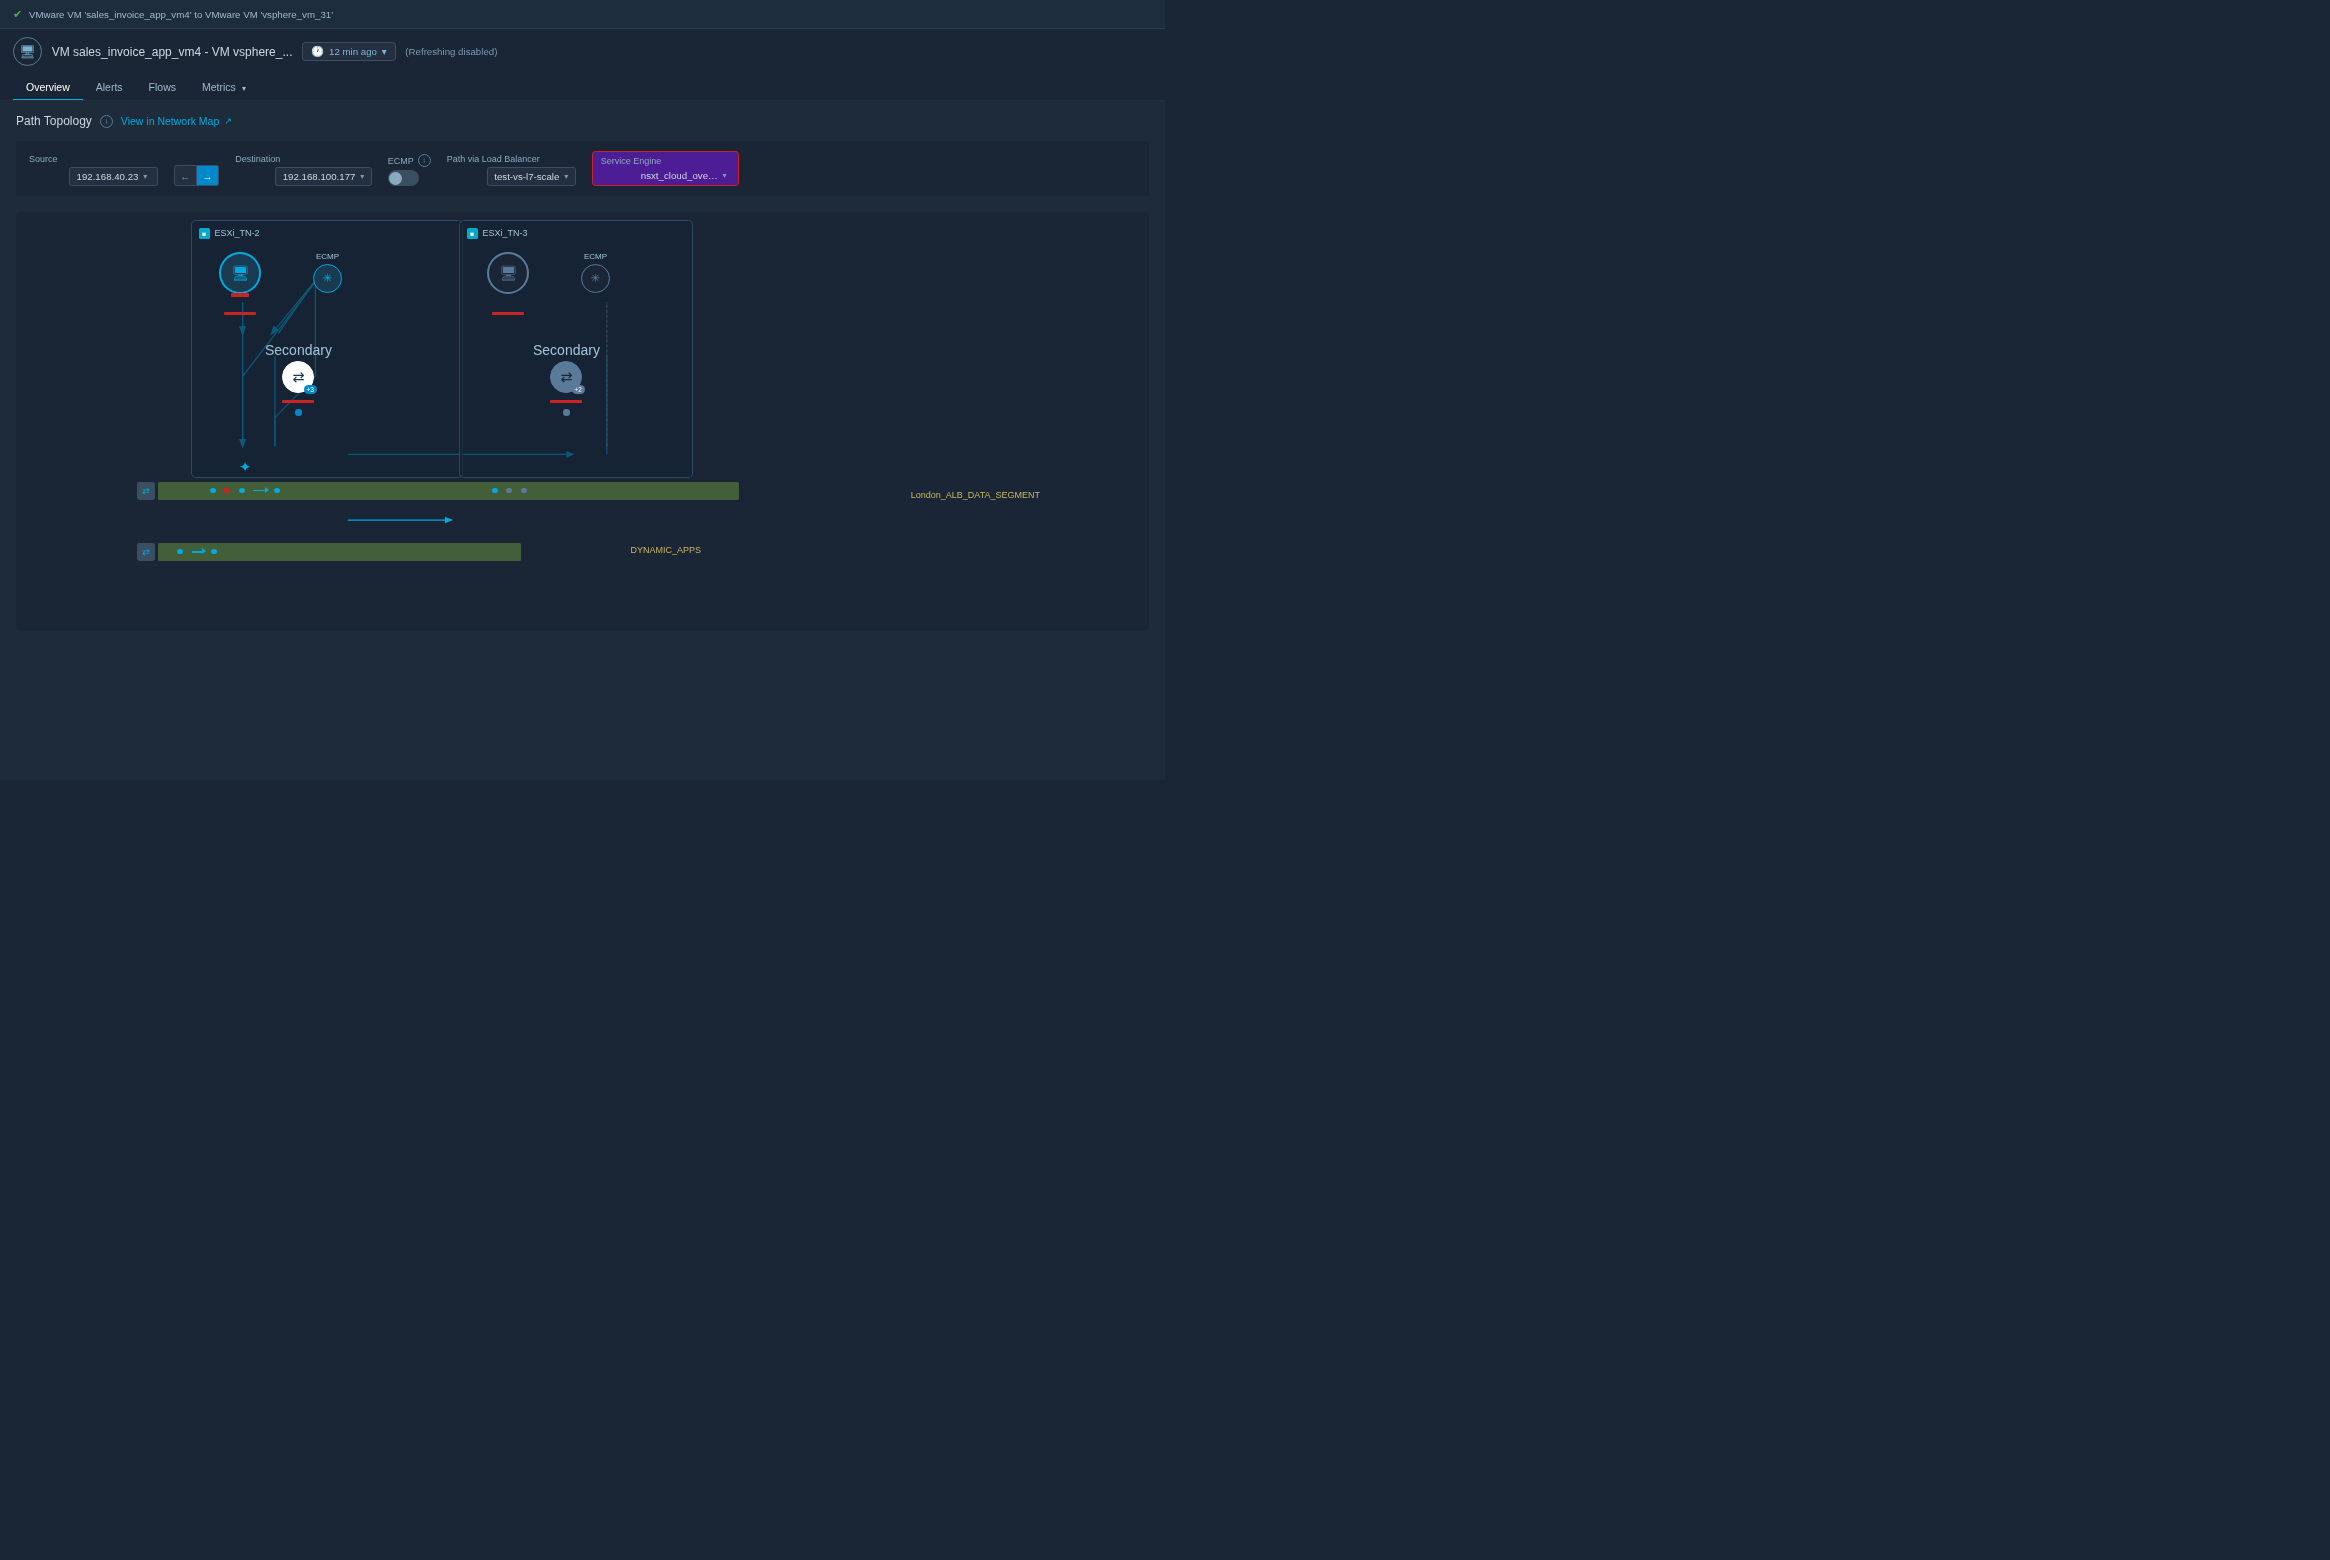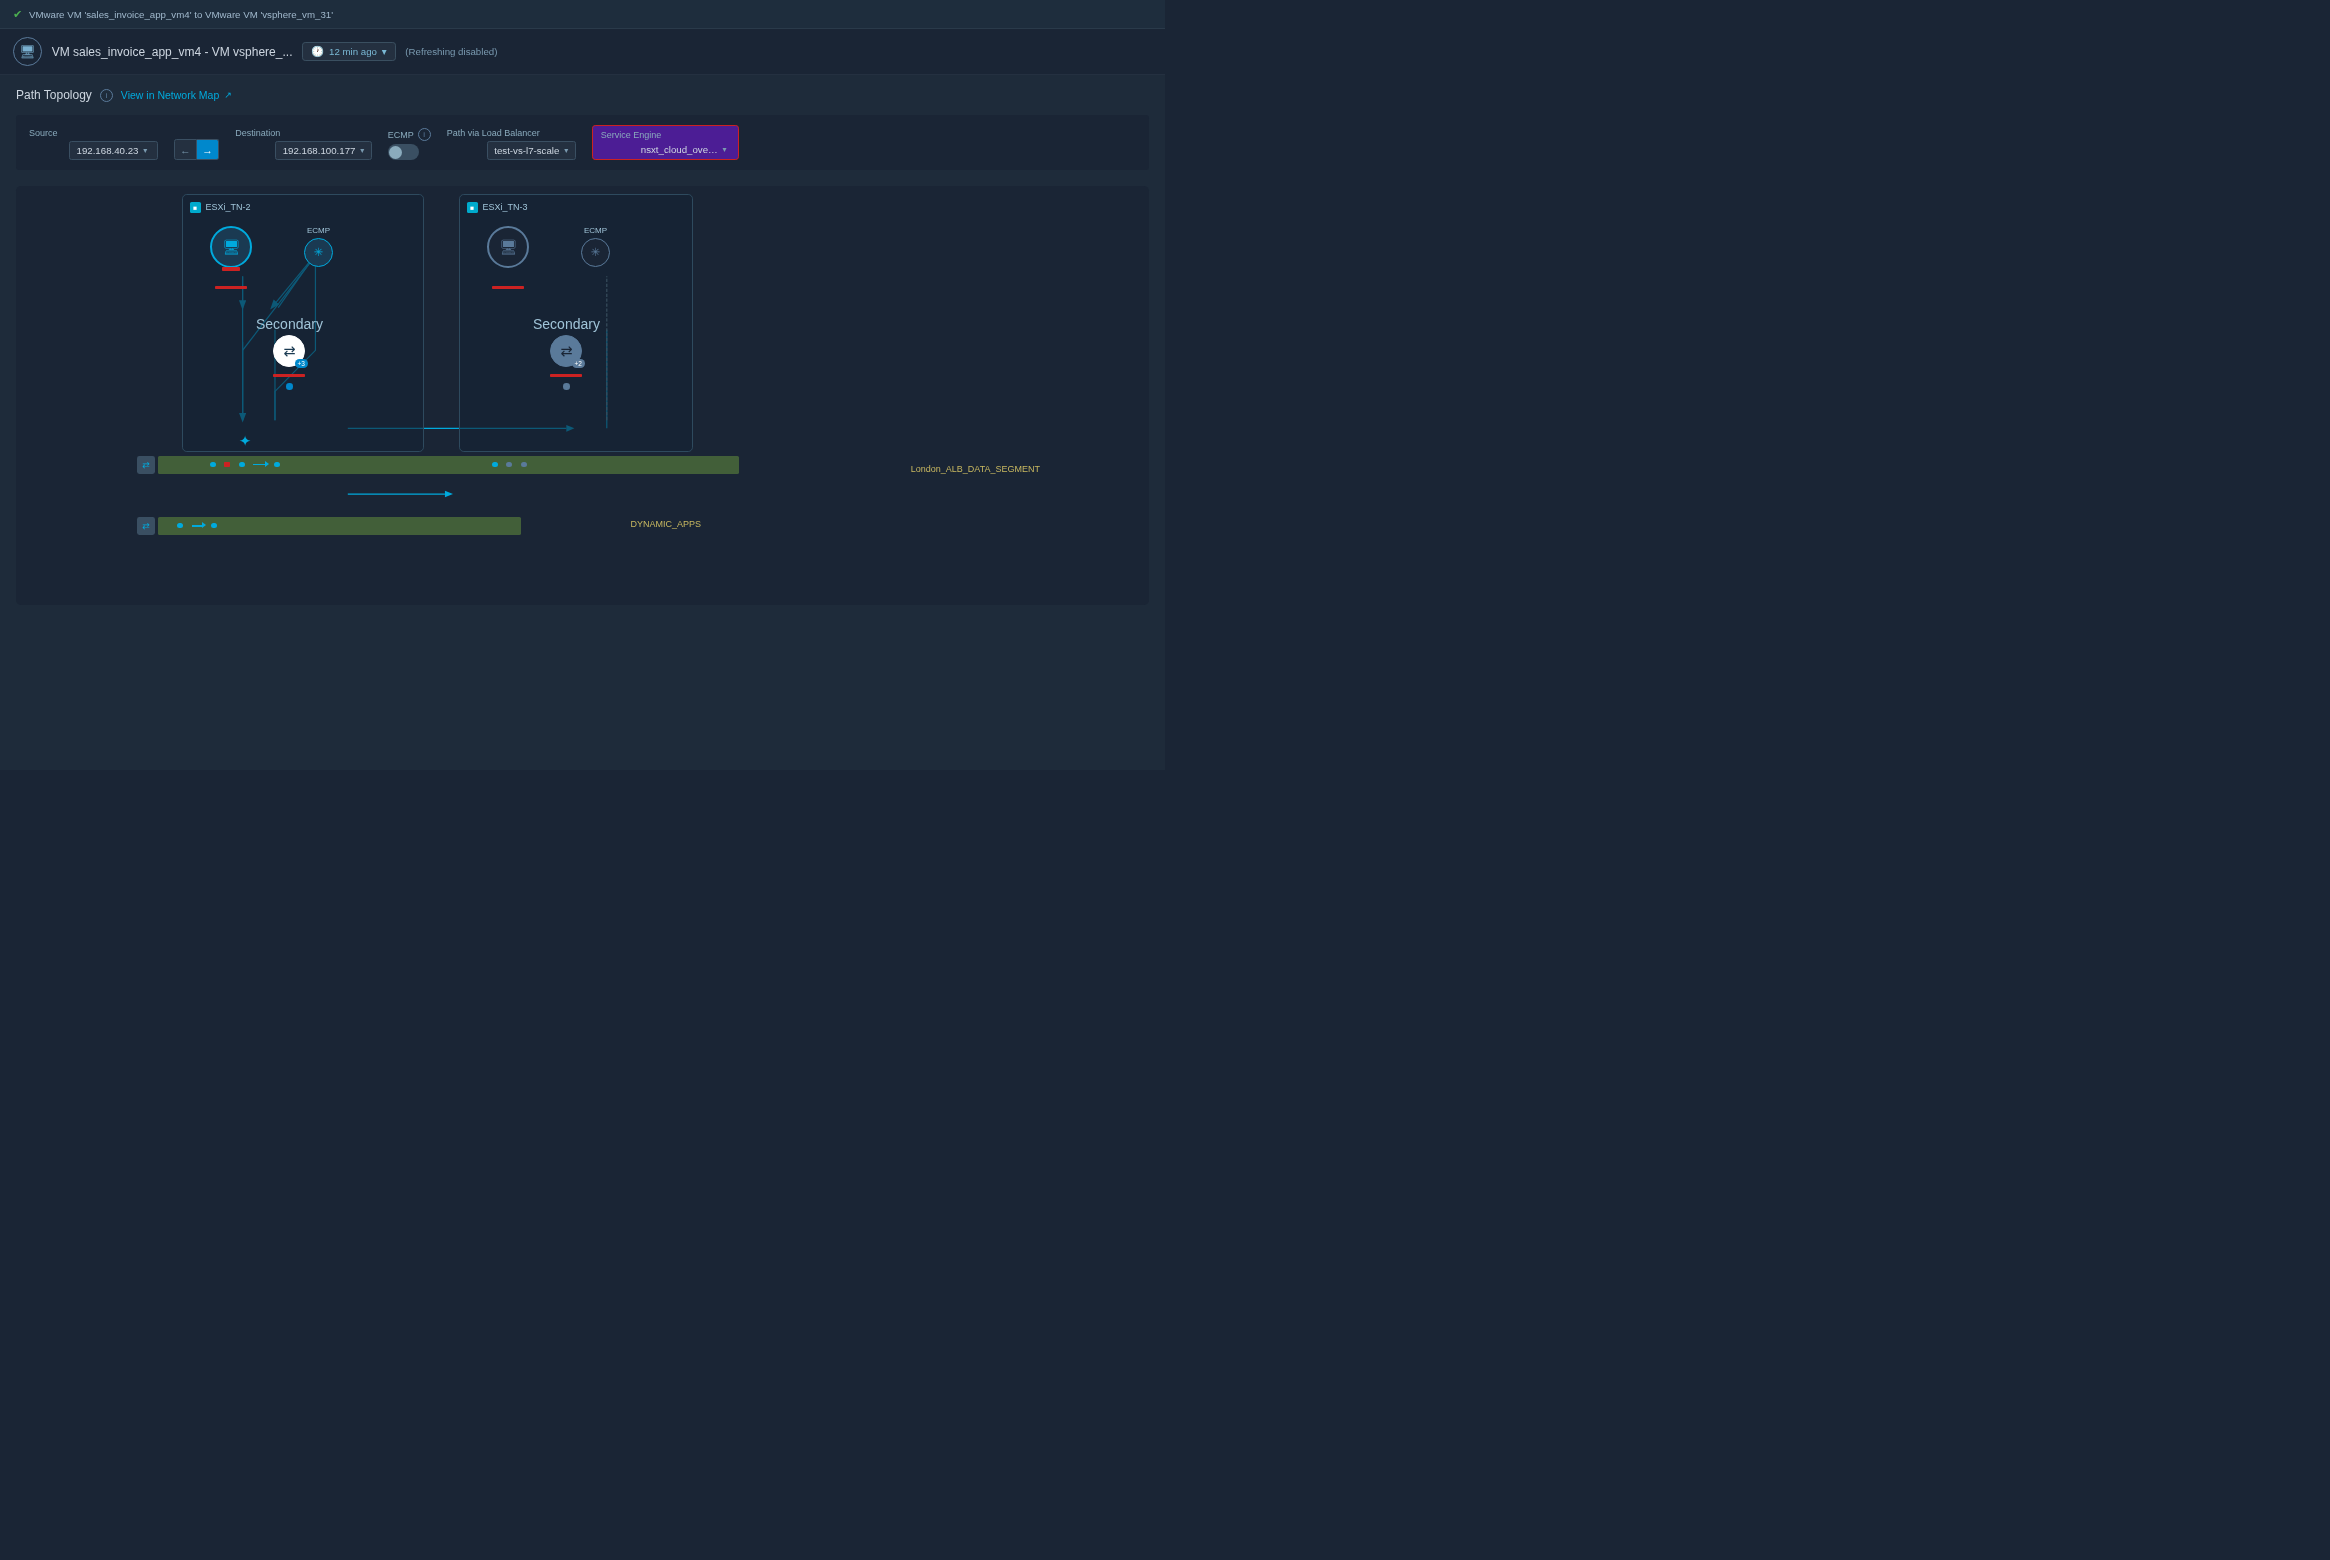--- a/index.html
+++ b/index.html
@@ -442,20 +442,35 @@
       <span>🖥</span>
     </div>
     <span class="header-title">VM sales_invoice_app_vm4 - VM vsphere_...</span>
     <div class="time-badge">
       <span class="clock-icon">🕐</span>
       <span>12 min ago</span>
       <span>▾</span>
     </div>
     <span class="refreshing-text">(Refreshing  disabled)</span>
   </div>
+  <div class="nav-tabs">
+    <div class="nav-tab active">
+      <span>Overview</span>
+    </div>
+    <div class="nav-tab">
+      <span>Alerts</span>
+    </div>
+    <div class="nav-tab">
+      <span>Flows</span>
+    </div>
+    <div class="nav-tab">
+      <span>Metrics</span>
+      <span class="dropdown-arrow">▾</span>
+    </div>
+  </div>
 </div>
 
 <div class="main-content">
 
   <div class="section-header">
     <span class="section-title">Path Topology</span>
     <div class="info-icon">
       <span>i</span>
     </div>
     <div class="view-network-link">
@@ -553,21 +568,21 @@
 
       <line x1="280" y1="190" x2="280" y2="285" stroke="#00aadd" stroke-width="1.5" marker-end="url(#arrow)"></line>
 
       <line x1="368" y1="86" x2="316" y2="148" stroke="#00aadd" stroke-width="1.5" marker-end="url(#arrow)"></line>
 
       <line x1="324" y1="148" x2="368" y2="86" stroke="#00aadd" stroke-width="1.5"></line>
 
       <line x1="730" y1="285" x2="730" y2="110" stroke="#6a8a9a" stroke-width="1.5" stroke-dasharray="4,2"></line>
     </svg>
 
-    <div class="esxi-container" style="left:166px; top:8px; width:242px; height:258px;">
+    <div class="esxi-container" style="left:175px; top:8px; width:272px; height:258px;">
       <div class="esxi-label">
         <div class="esxi-icon">■</div>
         <span>ESXi_TN-2</span>
       </div>
 
       <div class="vm-node" style="left:27.4px; top:31px;">
         <div class="vm-node-circle">
           <span class="vm-node-icon">🖥</span>
           <div class="red-bar"></div>
         </div>

